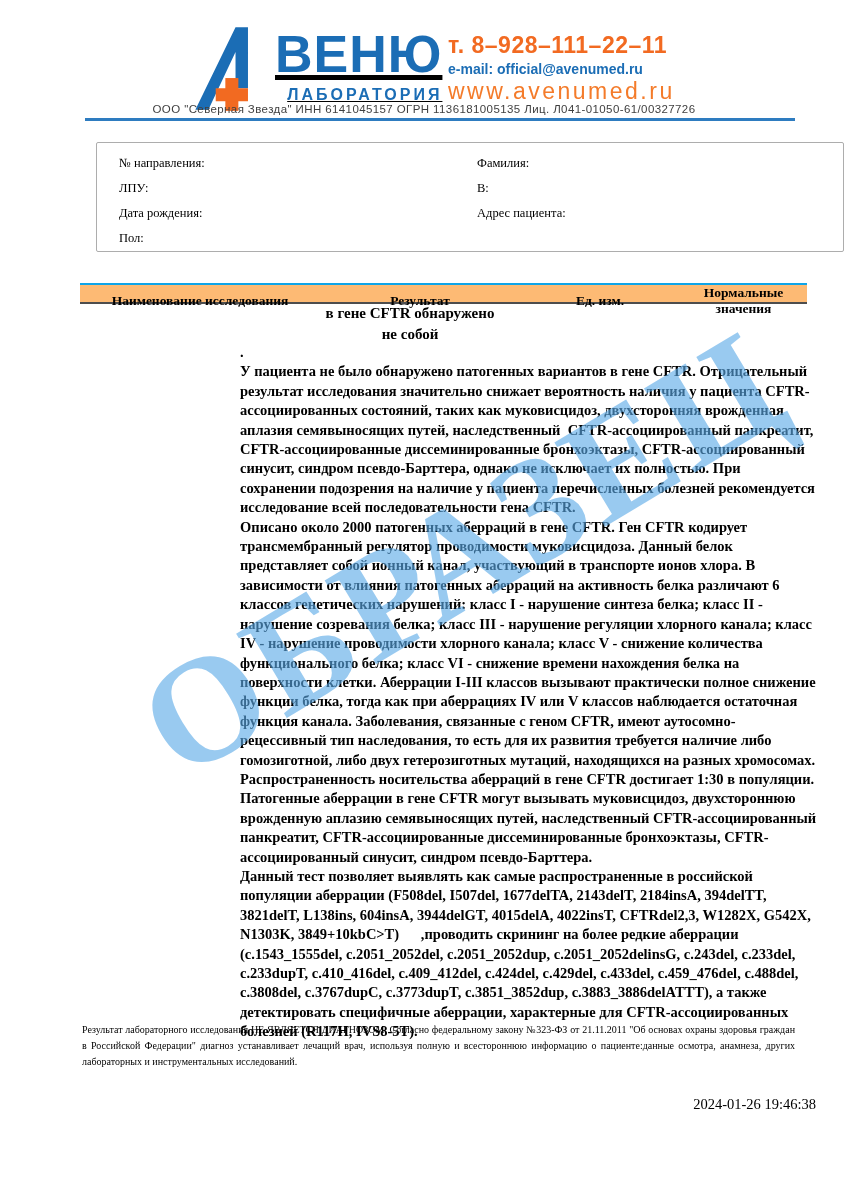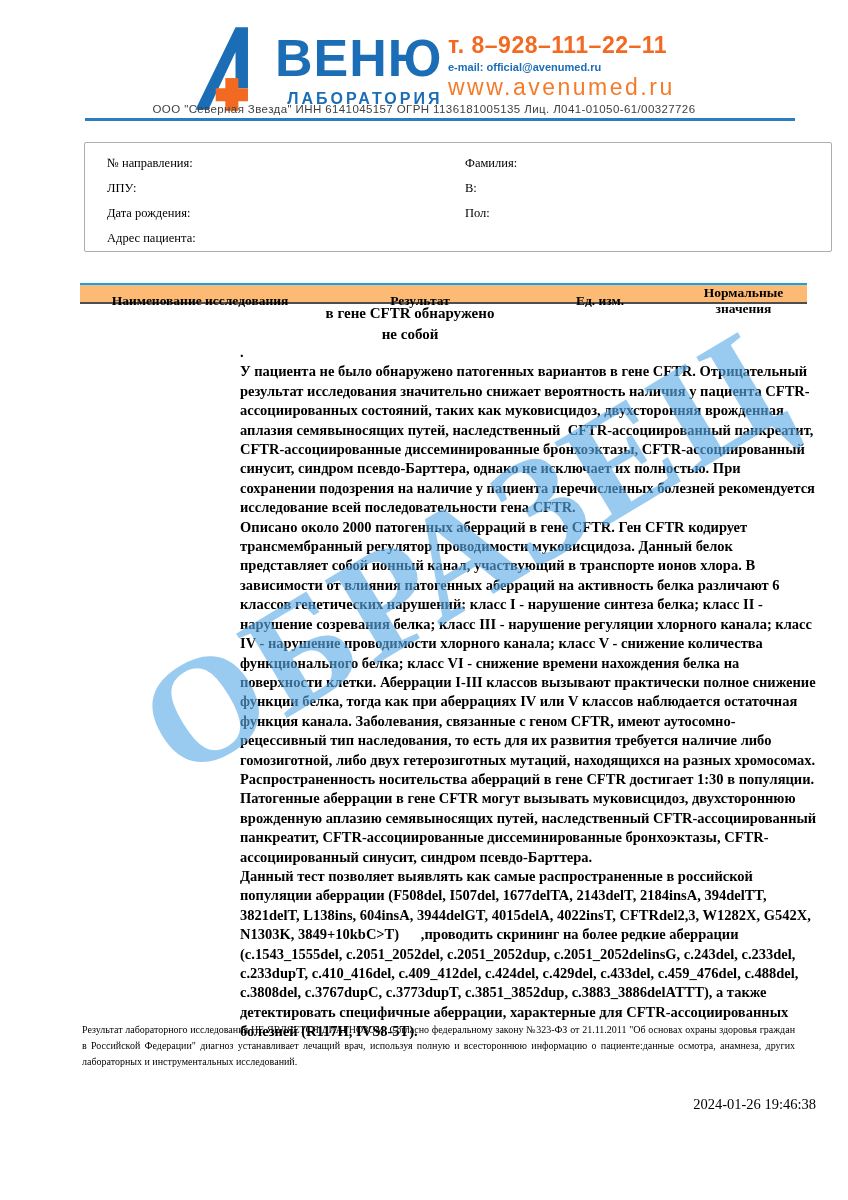--- a/index.html
+++ b/index.html
@@ -8,57 +8,57 @@
     position: relative;
     width: 848px;
     height: 1200px;
     background: #ffffff;
     overflow: hidden;
     font-family: "Liberation Serif", serif;
     color: #000;
   }
 
   
-  .logo-block { position: absolute; left: 183px; top: 26px; display: flex; align-items: center; }
+  .logo-block { position: absolute; left: 183px; top: 26px; display: flex; align-items: flex-start; text-decoration: underline; }
   .a-mark { width: 96px; height: 86px; }
   .brand-col { margin-left: -4px; }
   .brand-name {
     font-family: "Liberation Sans", sans-serif;
     font-weight: bold; font-size: 52px; line-height: 56px;
     color: #1b6db5; letter-spacing: 1px;
   }
   .brand-sub {
     font-family: "Liberation Sans", sans-serif;
     font-weight: bold; font-size: 16px; color: #1b6db5;
     letter-spacing: 3px; text-align: right; margin-top: 4px;
   }
   .contacts { position: absolute; left: 448px; top: 32px; display: flex; flex-direction: column; }
   .contact-phone {
     font-family: "Liberation Sans", sans-serif;
     font-weight: bold; font-size: 23px; color: #f26a21; letter-spacing: 0.5px;
   }
   .contact-email {
     font-family: "Liberation Sans", sans-serif;
-    font-weight: bold; font-size: 11px; color: #1b6db5; margin-top: 2px;
+    font-weight: bold; font-size: 14px; color: #1b6db5; margin-top: 2px;
   }
   .contact-site {
     font-family: "Liberation Sans", sans-serif;
     font-size: 23px; color: #f47b2a; letter-spacing: 2.5px; margin-top: 1px;
   }
   .company-line {
     position: absolute; left: 0; top: 103px; width: 848px;
     text-align: center;
     font-family: "Liberation Sans", sans-serif;
     font-size: 11.5px; color: #3f3f3f; letter-spacing: 0.4px;
   }
   .blue-rule { position: absolute; left: 85px; top: 118px; width: 710px; height: 3px; background: #2e7cc0; }
 
   
   .patient-box {
-    position: absolute; left: 84px; top: 142px; width: 748px; height: 110px;
+    position: absolute; left: 96px; top: 142px; width: 748px; height: 110px;
     border: 1.5px solid #adadad; border-radius: 2px;
     padding: 13px 0 0 22px;
   }
   .form-grid { display: grid; grid-template-columns: 358px 1fr; grid-auto-rows: 25px; }
   .form-label { font-size: 12.5px; }
 
   
   .table-header {
     position: absolute; left: 80px; top: 283px; width: 727px; height: 21px;
     background: #fdba74;
@@ -126,22 +126,22 @@
   <div class="company-line">ООО "Северная Звезда" ИНН 6141045157 ОГРН 1136181005135 Лиц. Л041-01050-61/00327726</div>
   <div class="blue-rule"></div>
 
   <div class="patient-box">
     <div class="form-grid">
       <div class="form-label">№ направления:</div>
       <div class="form-label">Фамилия:</div>
       <div class="form-label">ЛПУ:</div>
       <div class="form-label">В:</div>
       <div class="form-label">Дата рождения:</div>
+      <div class="form-label">Адрес пациента:</div>
       <div class="form-label">Пол:</div>
-      <div class="form-label">Адрес пациента:</div>
     </div>
   </div>
 
   <div class="table-header">
     <div class="th-cell">Наименование исследования</div>
     <div class="th-cell">Результат</div>
     <div class="th-cell">Ед. изм.</div>
     <div class="th-cell">Нормальные значения</div>
   </div>
 

